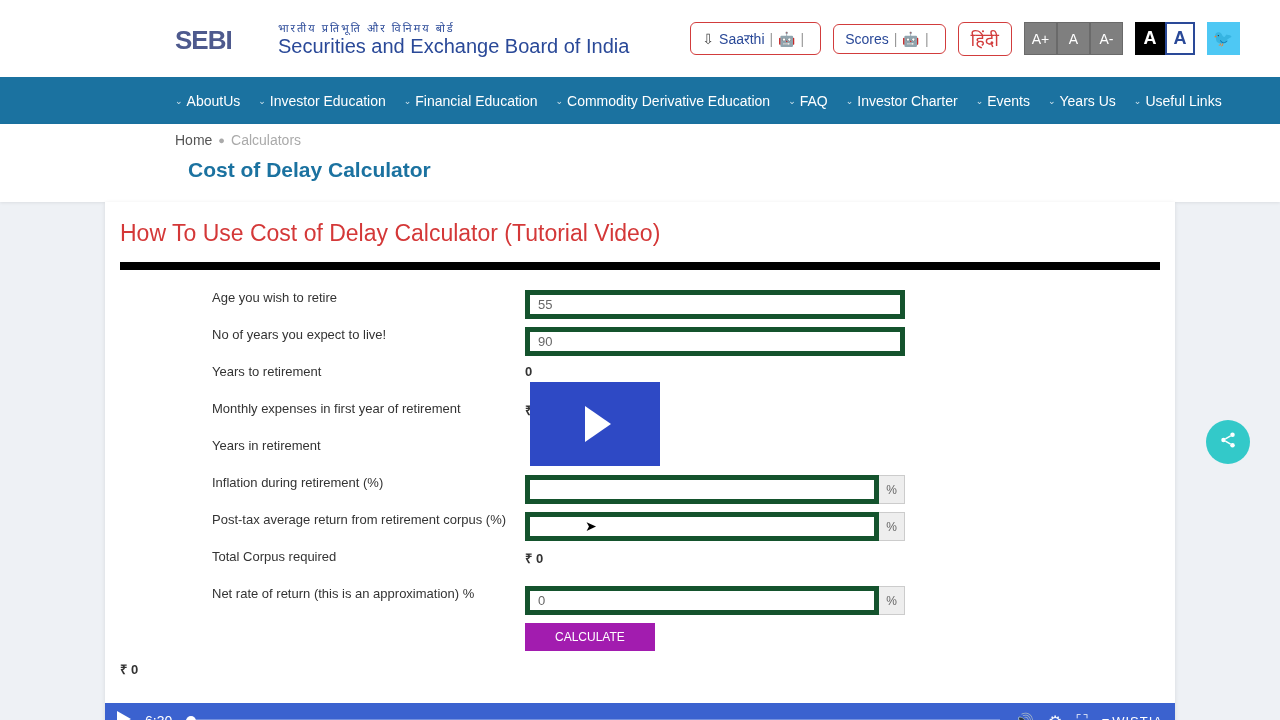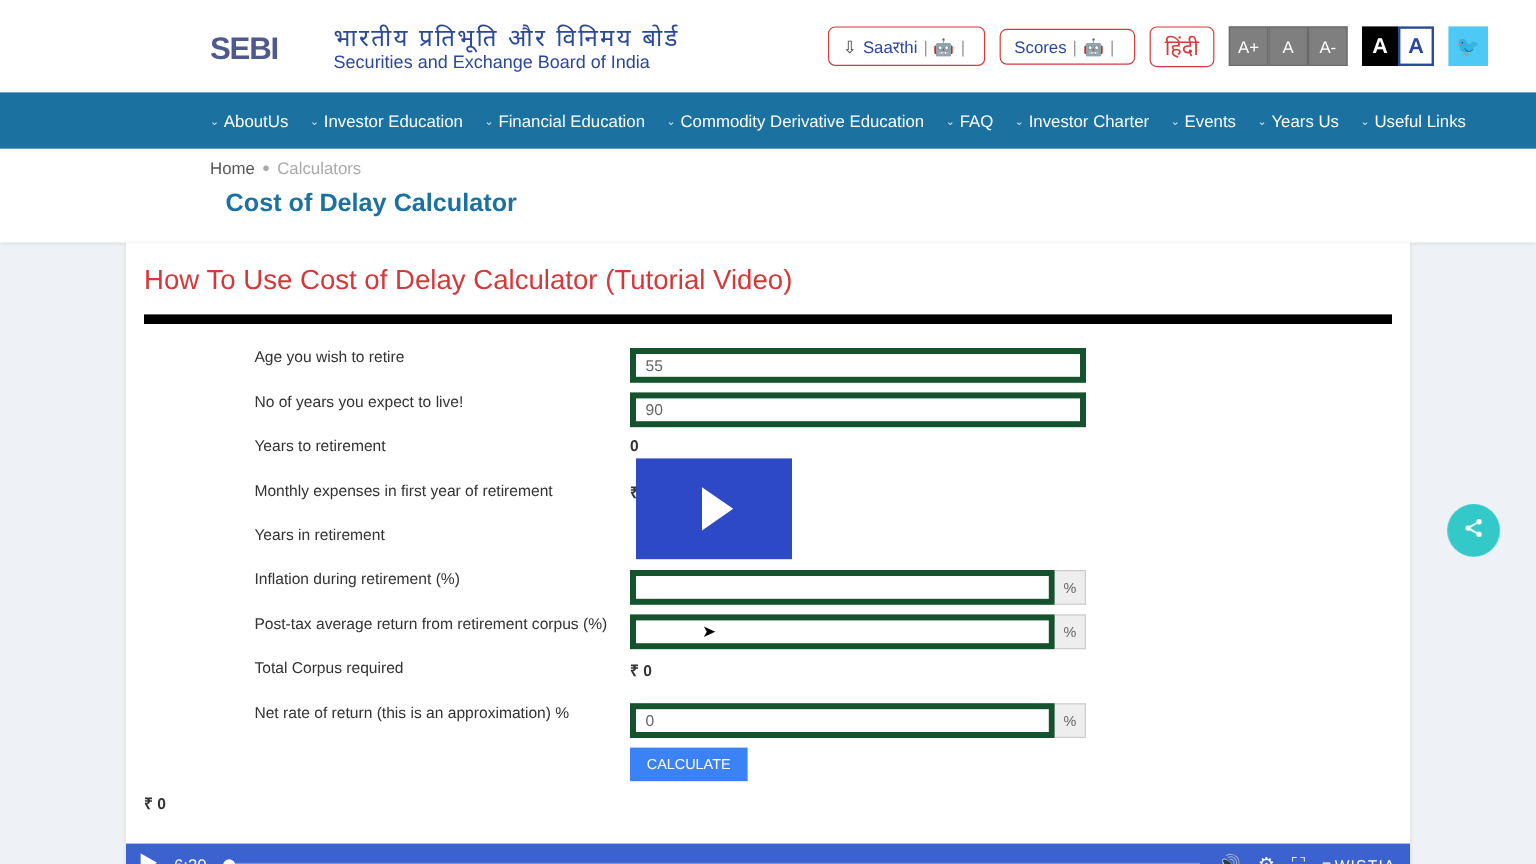--- a/index.html
+++ b/index.html
@@ -2,22 +2,22 @@
 <html><head>
 <meta charset="utf-8">
 <style>
 * { margin: 0; padding: 0; box-sizing: border-box; }
 body { font-family: Arial, Helvetica, sans-serif; background: #eef1f5; width: 1280px; height: 720px; overflow: hidden; }
 .top-header { background: #fff; height: 77px; display: flex; align-items: center; padding: 0 40px; }
 .logo-area { display: flex; align-items: center; margin-left: 135px; justify-content: center; }
 .logo-img { width: 95px; height: 40px; display: flex; align-items: center; justify-content: center; }
 .logo-text-svg { font-weight: bold; font-size: 26px; letter-spacing: -1px; fill: #4e5a8e; font-family: Arial; }
 .logo-sub { margin-left: 8px; }
-.logo-hindi { font-size: 20px; color: #2a4998; letter-spacing: 2px; }
-.logo-eng { font-size: 15px; color: #2a4998; }
+.logo-hindi { font-size: 11px; color: #2a4998; letter-spacing: 2px; }
+.logo-eng { font-size: 20px; color: #2a4998; }
 .top-actions { margin-left: auto; display: flex; gap: 12px; align-items: center; }
 .pill-btn { border: 1px solid #d23c3c; border-radius: 6px; padding: 6px 11px; font-size: 14px; color: #2a4998; display: flex; align-items: center; gap: 5px; cursor: pointer; background: #fff; }
 .pill-btn .sep { color: #999; }
 .pill-btn b { font-weight: normal; }
 .mini-icon { font-size: 14px; color: #454545; }
 .hindi-btn { border: 1px solid #d23c3c; border-radius: 6px; padding: 4px 12px; color: #d23c3c; font-size: 18px; cursor: pointer; }
 .fontsize-group { display: flex; }
 .fs-btn { width: 33px; height: 33px; background: #7f7f7f; color: #fff; display: flex; align-items: center; justify-content: center; font-size: 14px; cursor: pointer; border: 1px solid #6a6a6a; }
 .contrast-group { display: flex; }
 .c-dark { width: 30px; height: 33px; background: #000; color: #fff; display: flex; align-items: center; justify-content: center; font-size: 18px; font-weight: bold; cursor: pointer; }
@@ -36,21 +36,21 @@
 .card-title { font-size: 23px; color: #d43838; padding-bottom: 15px; }
 .black-bar { height: 8px; background: #000; }
 .form-area { padding: 20px 0 0 0; }
 .form-row { display: flex; align-items: flex-start; min-height: 34px; margin-bottom: 3px; }
 .form-label { width: 405px; padding-left: 92px; font-size: 13px; color: #333; }
 .form-val { display: flex; align-items: center; }
 .txt-input { width: 380px; height: 29px; border: 5px solid #14532d; padding: 0 8px; font-size: 13px; color: #666; }
 .txt-input.wpercent { width: 354px; }
 .pct-addon { width: 26px; height: 29px; border: 1px solid #ccc; border-left: none; background: #eeeeee; display: flex; align-items: center; justify-content: center; font-size: 12px; color: #666; }
 .static-val { font-size: 13px; color: #333; font-weight: bold; }
-.calc-btn { background: #3b82f6; color: #fff; border: none; padding: 7px 14px; font-size: 12px; cursor: pointer; }
+.calc-btn { background: #a21caf; color: #fff; border: none; padding: 7px 30px; font-size: 12px; cursor: pointer; }
 .play-overlay { position: absolute; left: 425px; top: 180px; width: 130px; height: 84px; background: #2e49c5; display: flex; align-items: center; justify-content: center; cursor: pointer; }
 .play-tri { width: 0; height: 0; border-left: 26px solid #fff; border-top: 18px solid transparent; border-bottom: 18px solid transparent; margin-left: 6px; }
 .video-bar { position: absolute; left: 0; right: 0; bottom: 0; height: 36px; background: #3b62cf; display: flex; align-items: center; padding: 0 12px; gap: 14px; color: #fff; }
 .vb-play { cursor: pointer; }
 .vb-time { font-size: 14px; }
 .vb-prog { flex: 1; height: 4px; background: rgba(255,255,255,0.3); position: relative; }
 .vb-prog-dot { position: absolute; left: 0; top: -3px; width: 10px; height: 10px; background: #fff; border-radius: 50%; }
 .vb-icon { cursor: pointer; font-size: 16px; opacity: 0.95; }
 .wistia-logo { font-size: 13px; letter-spacing: 1px; display: flex; align-items: center; gap: 2px; }
 .share-fab { position: fixed; right: 30px; top: 420px; width: 44px; height: 44px; background: #33c9c9; border-radius: 50%; color: #fff; display: flex; align-items: center; justify-content: center; cursor: pointer; font-size: 16px; }

